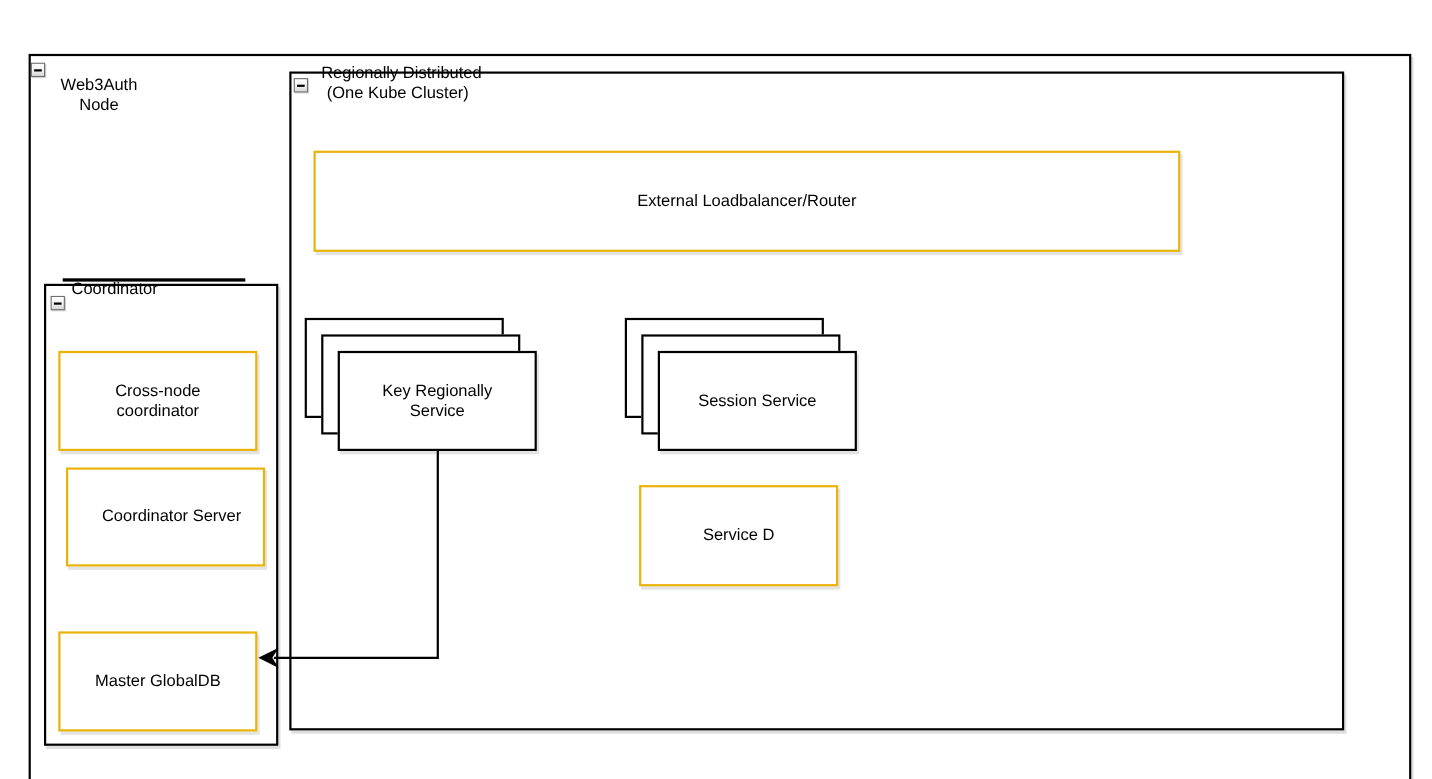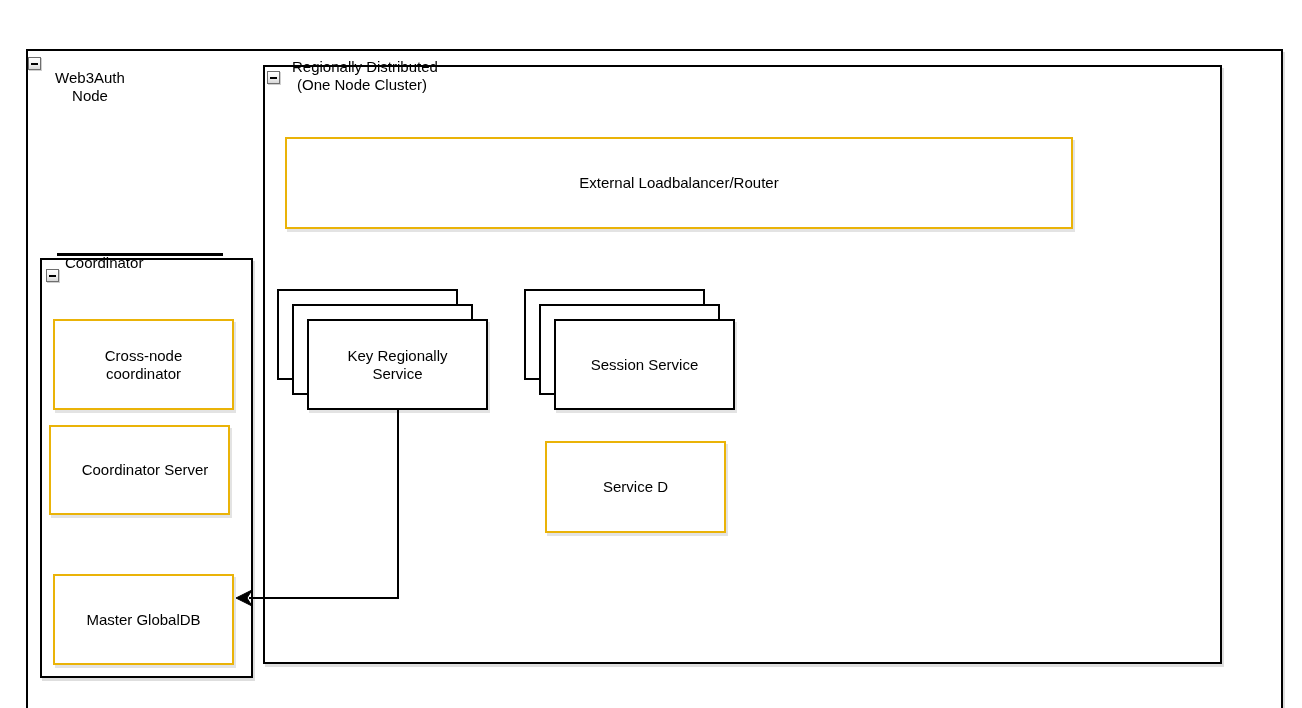--- a/index.html
+++ b/index.html
@@ -74,61 +74,61 @@
       <span class="minus"></span>
     </div>
   <div class="ctr-label center-text" style="left:40px;top:37px;width:100px;">Web3Auth Node</div>
 
   <div class="container" style="left:263px;top:33px;width:959px;height:599px;"></div>
   <div class="collapse-btn" style="left:267px;top:39px;">
       <span class="minus"></span>
     </div>
   <div class="ctr-label" style="left:292px;top:26px;width:170px;">
     <div>Regionally Distributed</div>
-    <div style="padding-left:5px;">(One Node Cluster)</div>
+    <div style="padding-left:5px;">(One Kube Cluster)</div>
   </div>
 
   <div class="box" style="left:285px;top:105px;width:788px;height:92px;">
     <span>External Loadbalancer/Router</span>
   </div>
 
   <div class="stack" style="left:277px;top:257px;width:212px;height:122px;">
     <div class="layer l1"></div>
     <div class="layer l2"></div>
     <div class="layer l3">
       <span style="max-width:125px;display:inline-block;">Key Regionally Service</span>
     </div>
   </div>
 
-  <div class="stack" style="left:524px;top:257px;width:212px;height:122px;padding-left:32px;">
+  <div class="stack" style="left:568px;top:257px;width:212px;height:122px;padding-left:32px;">
     <div class="layer l1"></div>
     <div class="layer l2"></div>
     <div class="layer l3">
       <span>Session Service</span>
     </div>
   </div>
 
 
-  <div class="box" style="left:545px;top:409px;width:181px;height:92px;">
+  <div class="box" style="left:581px;top:409px;width:181px;height:92px;">
     <span>Service D</span>
   </div>
 
 
   <div class="deco-bar" style="left:57px;top:221px;width:166px;height:3px;"></div>
   <div class="container" style="left:40px;top:226px;width:213px;height:420px;"></div>
   <div class="collapse-btn" style="left:46px;top:237px;">
       <span class="minus"></span>
     </div>
   <div class="ctr-label" style="left:65px;top:222px;">Coordinator</div>
 
   <div class="box" style="left:53px;top:287px;width:181px;height:91px;">
     <span style="max-width:115px;display:inline-block;">Cross-node coordinator</span>
   </div>
 
-  <div class="box" style="left:49px;top:393px;width:181px;height:90px;padding-left:11px;">
+  <div class="box" style="left:60px;top:393px;width:181px;height:90px;padding-left:11px;">
     <span>Coordinator Server</span>
   </div>
 
   <div class="box" style="left:53px;top:542px;width:181px;height:91px;">
     <span>Master GlobalDB</span>
   </div>
 
   <svg class="edge-layer" width="1302" height="708" viewBox="0 0 1302 708">
     <path d="M398,378 L398,566 L249,566" fill="none" stroke="#000" stroke-width="2"></path>
     <polygon points="236,566 252,558 247,566 252,574" fill="#000" stroke="#000"></polygon>

